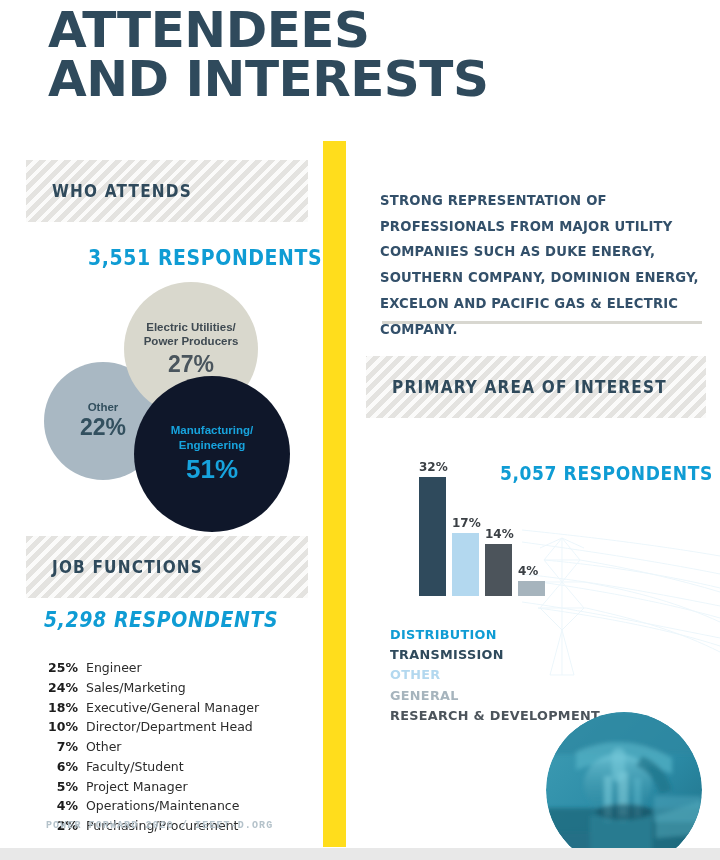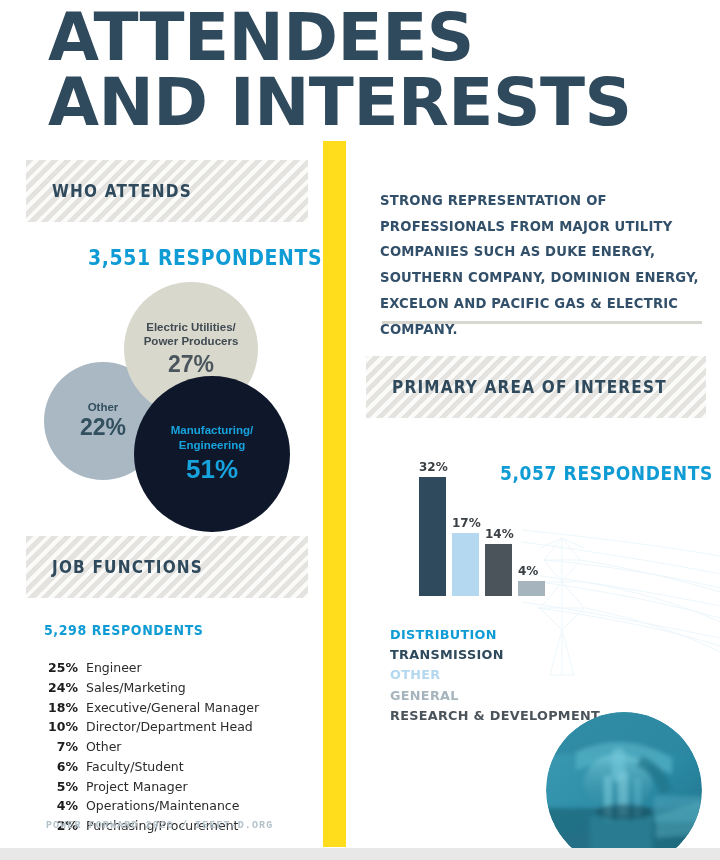--- a/index.html
+++ b/index.html
@@ -8,21 +8,21 @@
     background:#ffffff;
     font-family:"Liberation Sans",sans-serif;
     -webkit-font-smoothing:antialiased;
   }
   .page{position:absolute;inset:0;}
 
   
   .title{
     position:absolute;left:48px;top:6px;width:640px;
     font-family:"DejaVu Sans","Liberation Sans",sans-serif;
-    font-weight:bold;font-size:66px;line-height:0.98;
+    font-weight:bold;font-size:50px;line-height:0.98;
     letter-spacing:-0.5px;color:#2f4a5c;text-transform:uppercase;
   }
   .title .l2{display:block;}
 
   
   .yellow-bar{
     position:absolute;left:323px;top:141px;width:23px;height:706px;
     background:#ffdd1c;
   }
 
@@ -51,21 +51,21 @@
   #head-jobs{left:26px;top:536px;width:282px;}
   #head-interest{left:366px;top:356px;width:340px;}
 
   
   .resp{
     position:absolute;
     font-family:"DejaVu Sans Condensed","DejaVu Sans","Liberation Sans",sans-serif;
     font-weight:bold;letter-spacing:0.6px;color:#0f9cd4;text-transform:uppercase;
   }
   #resp-who{left:88px;top:246px;font-size:21px;text-align:center;}
-  #resp-jobs{left:44px;top:622px;font-size:14px;}
+  #resp-jobs{left:44px;top:608px;font-size:21px;font-style:italic;}
   #resp-interest{left:500px;top:462px;font-size:19px;}
 
   
   .venn{position:absolute;left:34px;top:282px;width:270px;height:222px;}
   .circle{position:absolute;border-radius:50%;
     display:flex;flex-direction:column;align-items:center;justify-content:center;
     text-align:center;}
   .c-elec{left:90px;top:0px;width:134px;height:134px;background:#d9d8cd;}
   .c-other{left:10px;top:80px;width:118px;height:118px;background:#a9b8c3;}
   .c-manu{left:100px;top:94px;width:156px;height:156px;background:#0f172a;}

